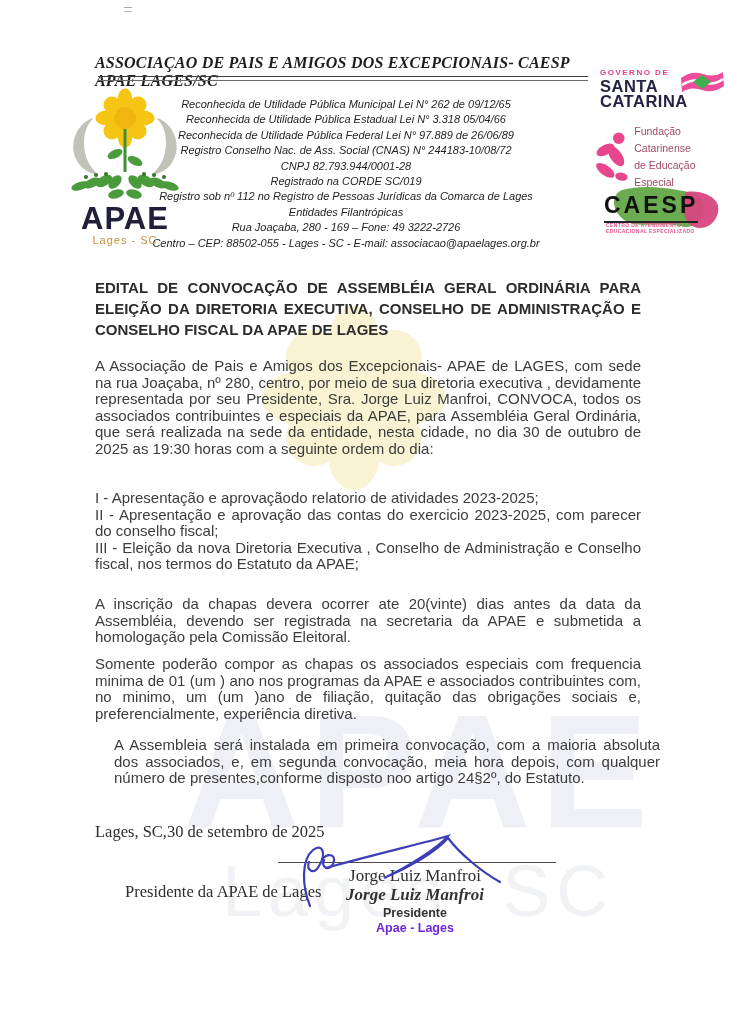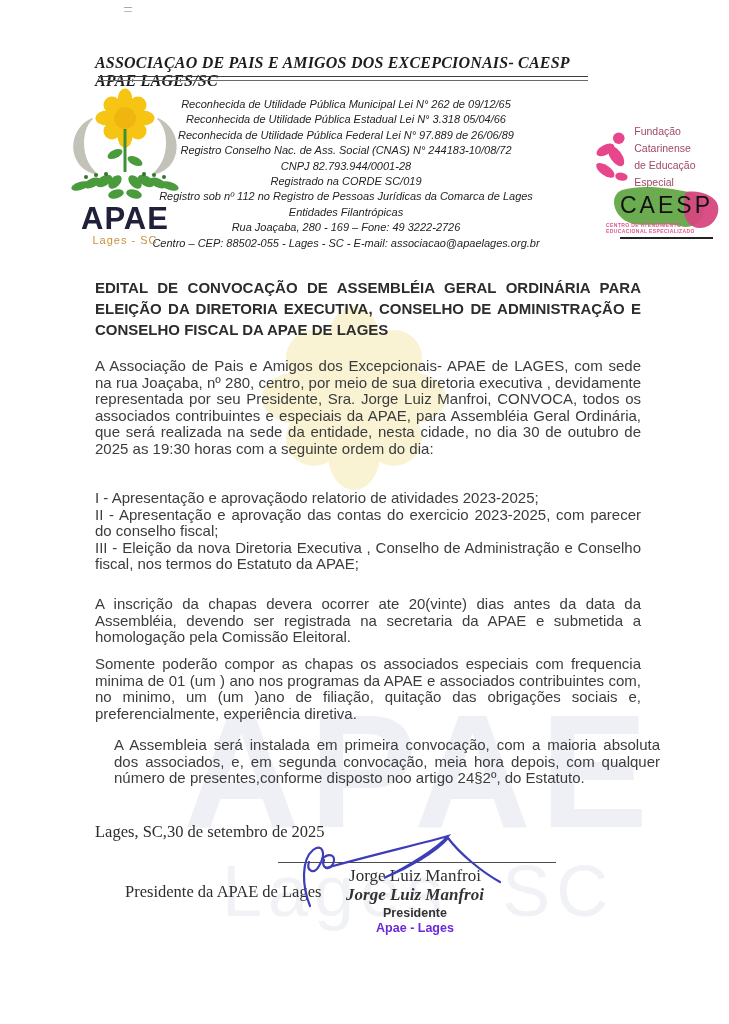--- a/index.html
+++ b/index.html
@@ -22,22 +22,22 @@
 
   .gov-logo{position:absolute;left:600px;top:66px;z-index:2;line-height:13px;}
   .gov-line1{color:#e23e8e;font-weight:bold;font-size:8px;letter-spacing:1.5px;}
   .gov-line23{color:#232343;font-weight:bold;font-size:16.5px;letter-spacing:.5px;line-height:15px;}
   .gov-flag{position:absolute;left:78px;top:2px;}
 
   .fun-logo{position:absolute;left:592px;top:123px;z-index:2;display:flex;align-items:center;}
   .fun-text{font-size:10.5px;line-height:17px;color:#a04a63;font-weight:500;margin-left:3px;}
 
   .caesp-logo{position:absolute;left:600px;top:184px;width:128px;height:56px;z-index:2;}
-  .caesp-word{position:absolute;left:20px;top:8px;font-weight:normal;font-size:23px;
-    letter-spacing:3px;color:#111;border-bottom:2px solid #222;padding-bottom:18px;z-index:3;}
+  .caesp-word{position:absolute;left:4px;top:8px;font-weight:bold;font-size:23px;
+    letter-spacing:3px;color:#111;border-bottom:2px solid #222;padding-bottom:2px;z-index:3;}
   .caesp-tag{position:absolute;left:6px;top:38px;font-size:5px;line-height:6px;
     color:#e0568e;font-weight:bold;letter-spacing:.4px;z-index:3;}
 
   
   .wm-flower{position:absolute;left:256px;top:300px;z-index:0;}
   .wm-apae{position:absolute;left:183px;top:678px;z-index:0;
     font-weight:bold;font-size:162px;letter-spacing:9px;color:rgba(197,200,217,.27);}
   .wm-lages{position:absolute;left:222px;top:850px;z-index:0;
     font-size:72px;letter-spacing:6px;word-spacing:28px;color:rgba(203,210,224,.28);}
 
@@ -152,20 +152,30 @@
           <circle cx="48" cy="92" r="2"></circle>
         <circle cx="106" cy="95" r="2"></circle>
           <circle cx="96" cy="93" r="2"></circle>
           <circle cx="86" cy="92" r="2"></circle>
       </g>
     </svg>
     <div class="apae-word">APAE</div>
     <div class="apae-loc">Lages - SC</div>
   </div>
 
+  <div class="gov-logo">
+    <div class="gov-line1">GOVERNO DE</div>
+    <div class="gov-line23">SANTA</div>
+    <div class="gov-line23">CATARINA</div>
+    <svg class="gov-flag" width="48" height="30" viewBox="0 0 48 30">
+      <path d="M3,10 Q14,2 25,6 Q36,10 45,4 L46,18 Q35,26 24,22 Q13,18 4,24 Z" fill="#ee4d9b"></path>
+      <path d="M4,17 Q15,10 25,14 Q36,18 45,11" stroke="#ffffff" stroke-width="2.5" fill="none"></path>
+      <polygon points="24,7 33,14 24,21 15,14" fill="#3fae4c"></polygon>
+    </svg>
+  </div>
 
   <div class="fun-logo">
     <svg width="44" height="60" viewBox="0 0 44 60">
       <g fill="#e8468c">
         <circle cx="30" cy="9" r="6.5"></circle>
         <ellipse cx="15" cy="22" rx="11" ry="5.5" transform="rotate(-28 15 22)"></ellipse>
         <ellipse cx="27" cy="29" rx="13" ry="6.5" transform="rotate(55 27 29)"></ellipse>
         <ellipse cx="15" cy="45" rx="12" ry="5.5" transform="rotate(35 15 45)"></ellipse>
         <ellipse cx="33" cy="52" rx="7" ry="4.5" transform="rotate(10 33 52)"></ellipse>
       </g>

